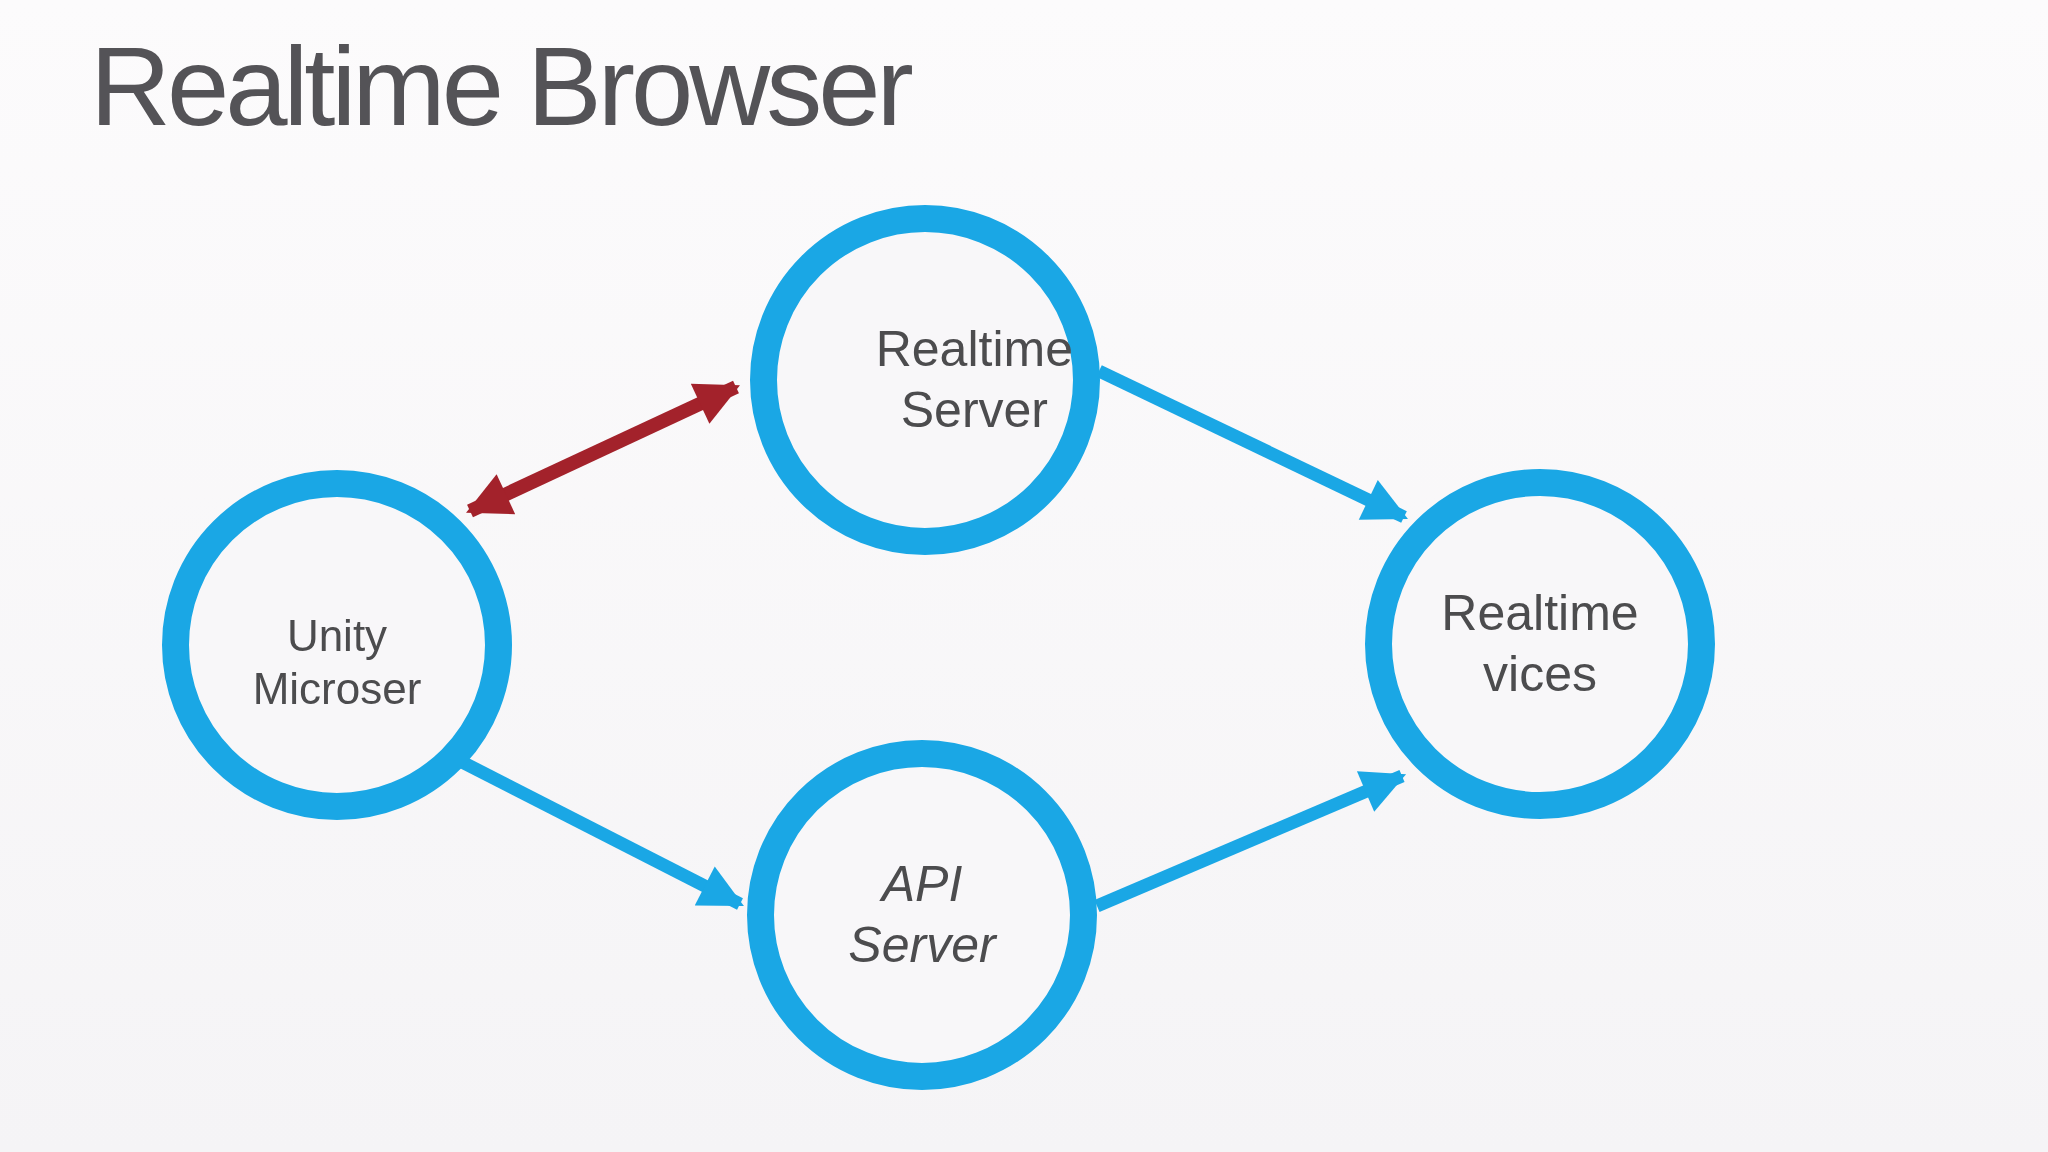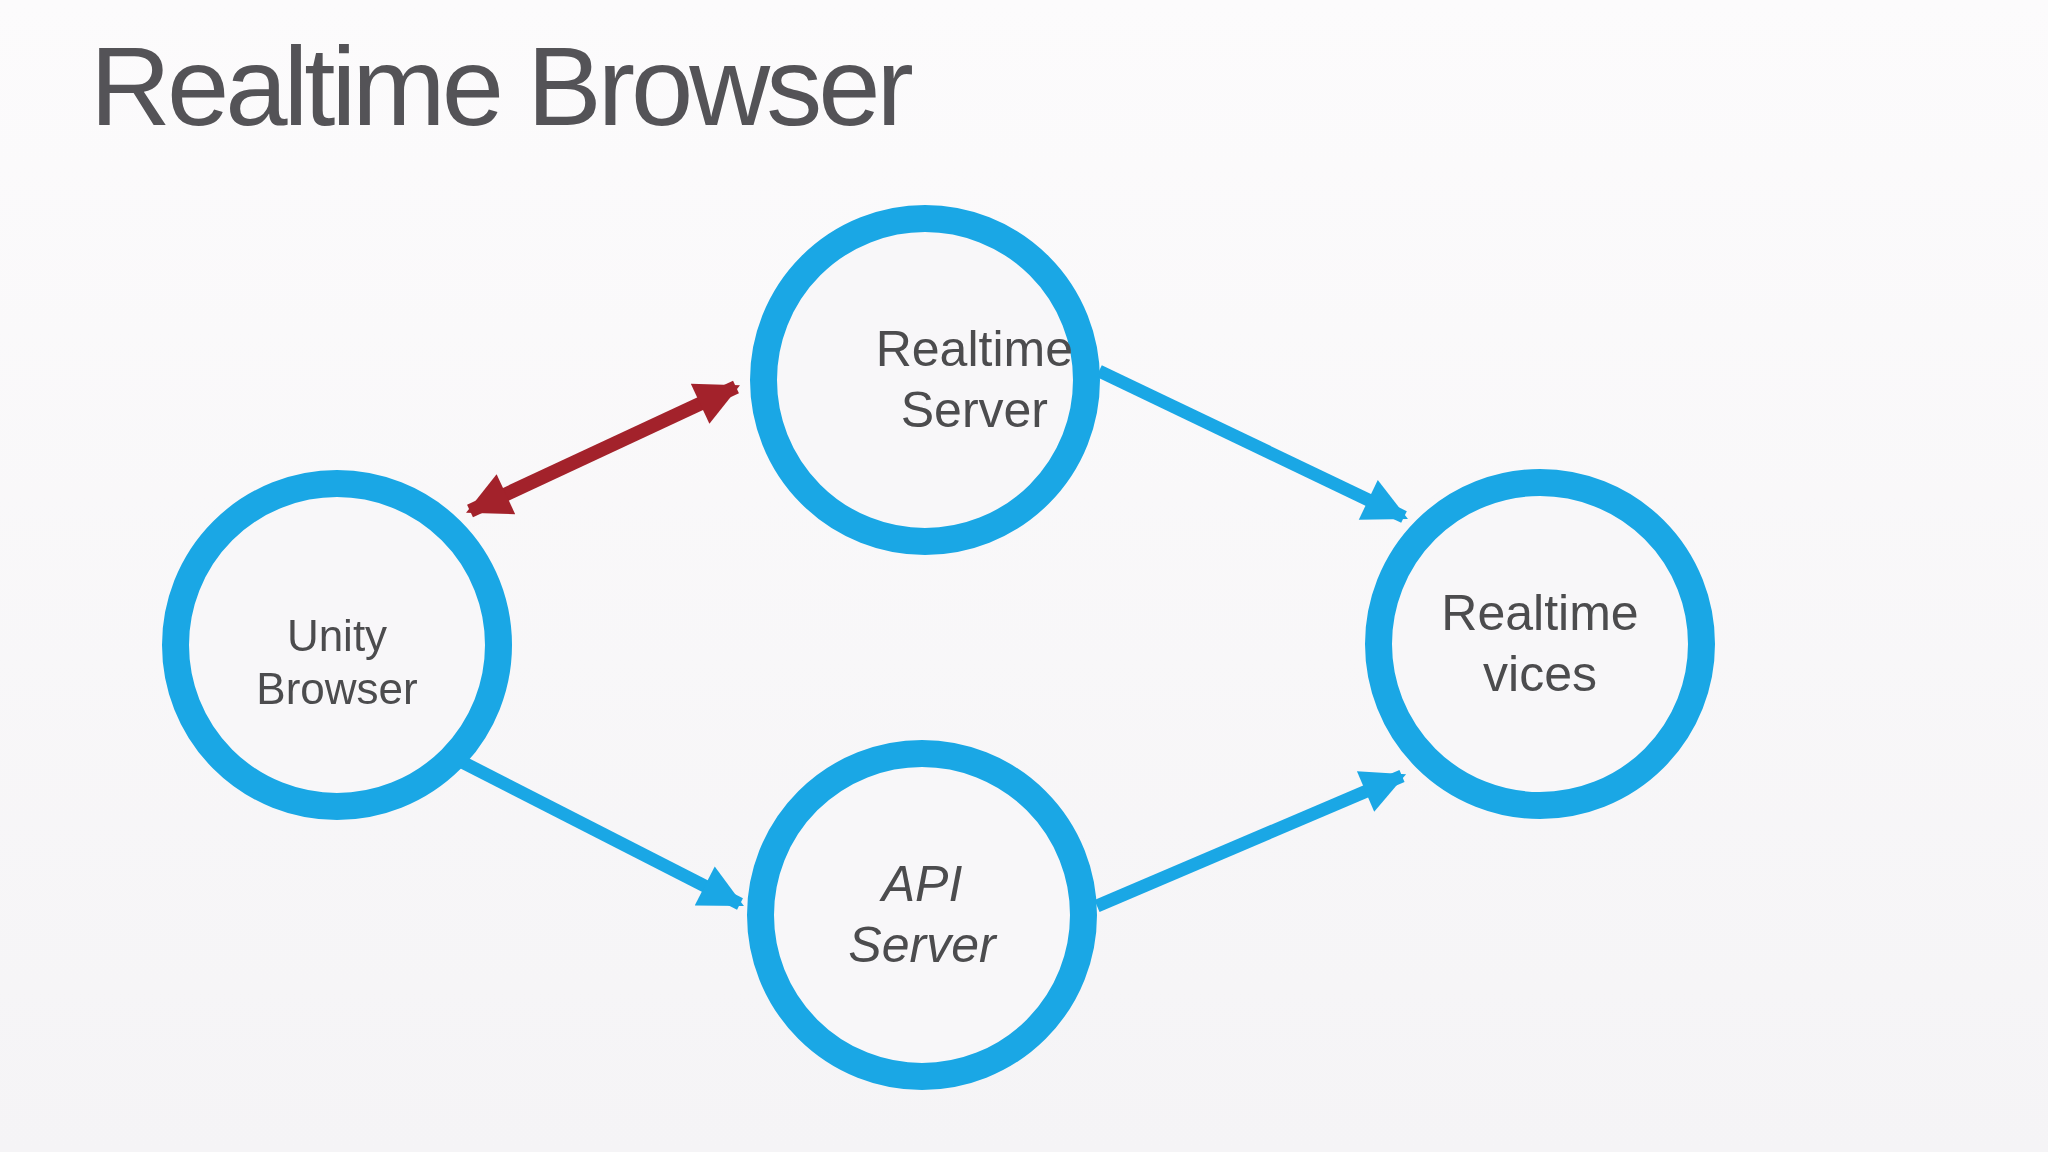--- a/index.html
+++ b/index.html
@@ -82,21 +82,21 @@
     <line x1="1099" y1="371" x2="1404" y2="517" stroke="#1aa7e5" stroke-width="13" marker-end="url(#head-blue)"></line>
 
     <line x1="462" y1="762" x2="740" y2="904" stroke="#1aa7e5" stroke-width="13" marker-end="url(#head-blue)"></line>
 
     <line x1="1097" y1="906" x2="1402" y2="776" stroke="#1aa7e5" stroke-width="13" marker-end="url(#head-blue)"></line>
   </svg>
 
   <div class="node node-unity">
     <div class="node-label">
       <span>Unity</span>
-      <span>Browser</span>
+      <span>Microser</span>
     </div>
   </div>
 
   <div class="node node-realtime">
     <div class="node-label">
       <span>Realtime</span>
       <span>Server</span>
     </div>
   </div>
 

